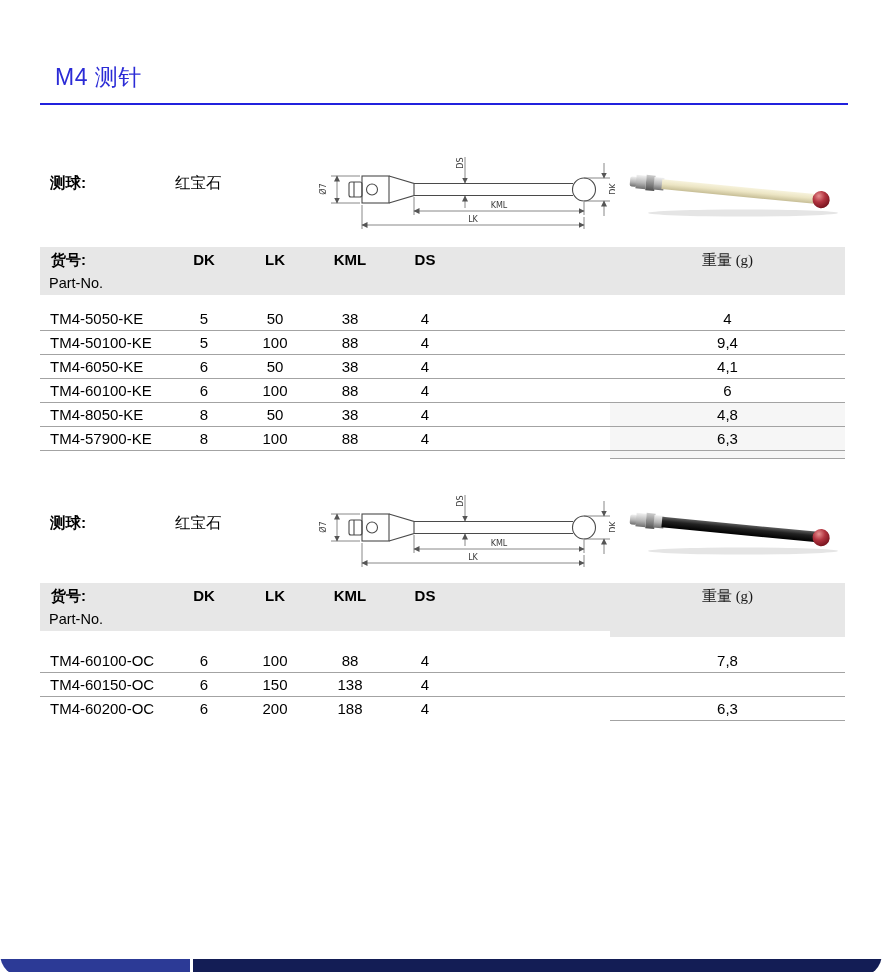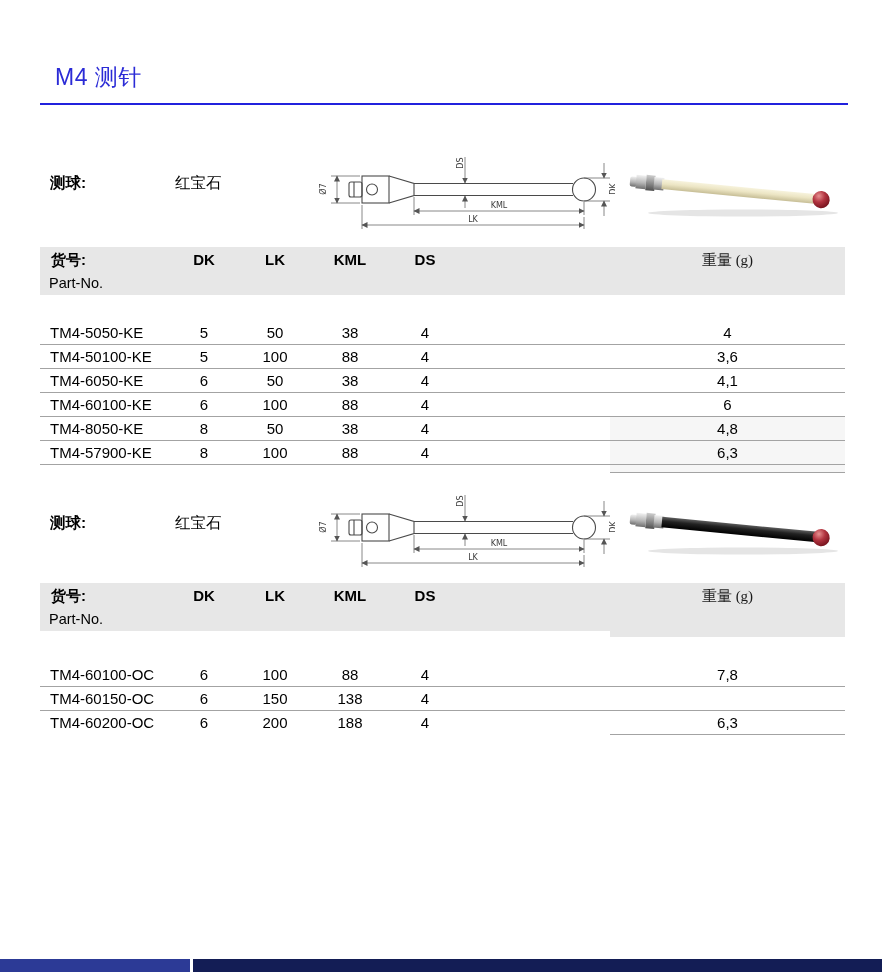--- a/index.html
+++ b/index.html
@@ -1,19 +1,19 @@
 <!DOCTYPE html>
 <html><head>
 <meta charset="utf-8">
 <style>
   html,body { margin:0; padding:0; background:#fff; }
   .page {
     position:relative; width:882px; height:977px; margin:0 auto;
     background:#ffffff; overflow:hidden;
-    font-family:"Liberation Sans","DejaVu Sans",sans-serif; color:#000;
+    font-family:"Liberation Sans","DejaVu Sans",sans-serif; color:#000;border-radius:23px;
   }
   
   .title {
     position:absolute; left:40px; top:62px; width:793px; margin:0;
     padding:0 0 10px 15px; border-bottom:2px solid #2121dd;
     color:#2b2bd6; font-size:23px; font-weight:400; letter-spacing:0.5px;
   }
   
   .section { position:absolute; left:0; width:882px; }
   .section.s1 { top:145px; height:335px; }
@@ -31,21 +31,21 @@
   .tgrid { display:grid; grid-template-columns:138px 52px 90px 60px 90px 1fr 235px; }
   .thead { background:#e7e7e7; }
   .thead .line1 { height:26px; line-height:26px; }
   .thead .line2 { height:22px; line-height:20px;gap:9px; }
   .h { font-size:15px; font-weight:bold; }
   .h.part { padding-left:11px; }
   .h.num { text-align:center; }
   .h.weight { font-family:"Liberation Serif","DejaVu Serif",serif; font-weight:400; text-align:center; font-size:15px; color:#1a1a1a; }
   .h.parten { padding-left:9px; font-weight:400; font-size:14.5px; }
   .strip { width:235px; margin-left:570px; height:6px; background:#e7e7e7; }
-  .rows { margin-top:26px; }
+  .rows { margin-top:12px; }
   .s2 .rows { }
   .trow { border-bottom:1px solid #a3a3a3; }
   .trow .c { height:23px; line-height:23px; font-size:15px; }
   .c.part { padding-left:10px; }
   .c.num { text-align:center; }
   .c.weight { text-align:center; }
   .s1 .trow:nth-child(5) .weight, .s1 .trow:nth-child(6) .weight { background:#f6f6f6; }
   .after-strip { width:235px; margin-left:570px; height:7px; background:#f6f6f6; border-bottom:1px solid #a3a3a3; }
   .s2 .trow:last-child { border-bottom:none; }
   .s2 .trow:last-child .weight { border-bottom:1px solid #a3a3a3; }
@@ -190,21 +190,21 @@
           <div></div>
           <div class="c weight">4</div>
         </div>
         <div class="tgrid trow">
           <div class="c part">TM4-50100-KE</div>
           <div class="c num">5</div>
           <div class="c num">100</div>
           <div class="c num">88</div>
           <div class="c num">4</div>
           <div></div>
-          <div class="c weight">3,6</div>
+          <div class="c weight">9,4</div>
         </div>
         <div class="tgrid trow">
           <div class="c part">TM4-6050-KE</div>
           <div class="c num">6</div>
           <div class="c num">50</div>
           <div class="c num">38</div>
           <div class="c num">4</div>
           <div></div>
           <div class="c weight">4,1</div>
         </div>

